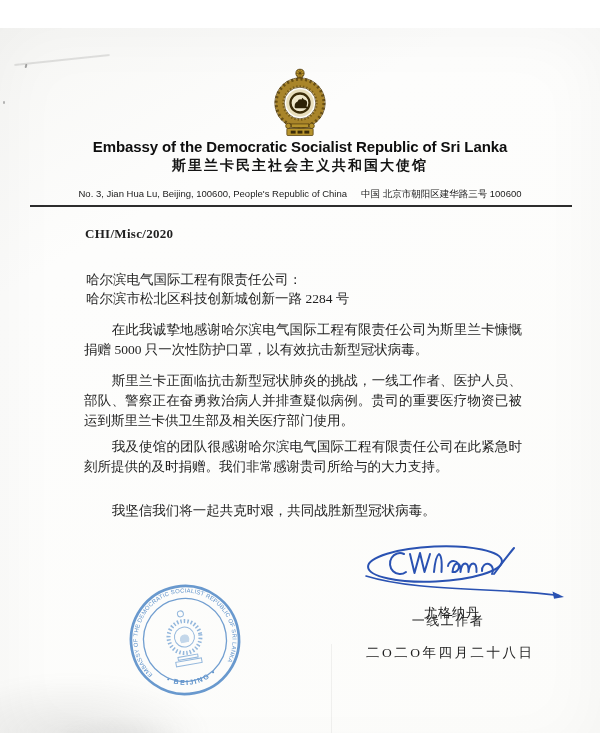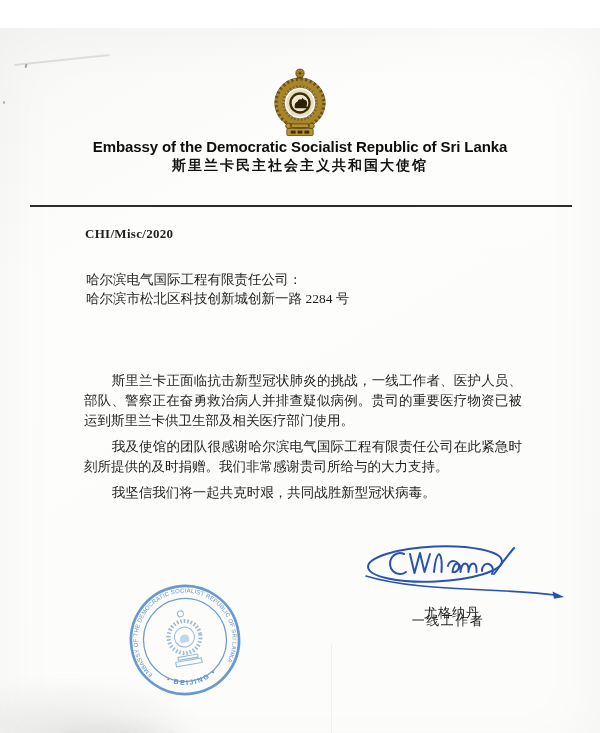--- a/index.html
+++ b/index.html
@@ -22,21 +22,21 @@
   .address .gap{display:inline-block;width:14px;}
   .rule{position:absolute;left:30px;width:542px;top:177px;height:2px;background:#2d2d2d;}
   
   .refno{position:absolute;left:85px;top:198px;font-weight:700;font-size:13px;letter-spacing:0.3px;}
   .recipient{position:absolute;left:86px;top:242px;font-size:13.5px;line-height:19px;}
   .para{position:absolute;left:84px;width:438px;margin:0;font-size:13.5px;line-height:20px;
     text-align:justify;text-indent:2.05em;}
   .p1{top:292px;}
   .p2{top:343px;}
   .p3{top:409px;}
-  .p4{top:455px;}
+  .p4{top:474px;font-family:Liberation Mono, monospace;}
   
   .signature{position:absolute;left:358px;top:512px;width:212px;height:72px;}
   .sig-name{position:absolute;left:396px;width:112px;top:576px;text-align:center;
     font-size:13px;letter-spacing:1px;color:#222;}
   .sig-title{position:absolute;left:392px;width:112px;top:584px;text-align:center;
     font-size:13px;letter-spacing:1.5px;}
   .sig-date{position:absolute;left:366px;top:616px;font-size:13.5px;letter-spacing:2.5px;}
   
   .seal{position:absolute;left:126px;top:553px;width:118px;height:118px;opacity:0.92;}
   .seal-text{font-family:"Liberation Sans","DejaVu Sans",sans-serif;}
@@ -93,28 +93,32 @@
     <circle cx="28" cy="61.5" r="2.7" fill="#b6932c" stroke="#574110" stroke-width="0.8"></circle>
     <circle cx="52" cy="61.5" r="2.7" fill="#b6932c" stroke="#574110" stroke-width="0.8"></circle>
     <rect x="26.5" y="64.2" width="27" height="7.2" rx="1" fill="#b6932c" stroke="#574110" stroke-width="0.8"></rect>
     <rect x="30.5" y="66.4" width="5" height="3" fill="#3b2c08"></rect>
     <rect x="37.5" y="66.4" width="5" height="3" fill="#3b2c08"></rect>
     <rect x="44.5" y="66.4" width="5" height="3" fill="#3b2c08"></rect>
   </svg>
 
   <div class="title-en">Embassy of the Democratic Socialist Republic of Sri Lanka</div>
   <div class="title-cn">斯里兰卡民主社会主义共和国大使馆</div>
+  <div class="address">
+    <span class="sp">No. 3, Jian Hua Lu, Beijing, 100600, People's Republic of China</span><span class="gap"></span><span class="sp">中国 北京市朝阳区建华路三号 100600</span>
+  </div>
   <div class="rule"></div>
 
   <div class="refno">CHI/Misc/2020</div>
   <div class="recipient">
     <div>哈尔滨电气国际工程有限责任公司：</div>
     <div>哈尔滨市松北区科技创新城创新一路 2284 号</div>
   </div>
 
+  <p class="para p1">在此我诚挚地感谢哈尔滨电气国际工程有限责任公司为斯里兰卡慷慨捐赠 5000 只一次性防护口罩，以有效抗击新型冠状病毒。</p>
   <p class="para p3">我及使馆的团队很感谢哈尔滨电气国际工程有限责任公司在此紧急时刻所提供的及时捐赠。我们非常感谢贵司所给与的大力支持。</p>
   <p class="para p2">斯里兰卡正面临抗击新型冠状肺炎的挑战，一线工作者、医护人员、部队、警察正在奋勇救治病人并排查疑似病例。贵司的重要医疗物资已被运到斯里兰卡供卫生部及相关医疗部门使用。</p>
   <p class="para p4">我坚信我们将一起共克时艰，共同战胜新型冠状病毒。</p>
 
   <svg class="signature" viewBox="0 0 212 72" xmlns="http://www.w3.org/2000/svg">
     <g fill="none" stroke="#2a52b2" stroke-linecap="round" stroke-linejoin="round">
       <ellipse cx="77" cy="24" rx="67" ry="17.5" stroke-width="2" transform="rotate(-2.5 77 24)"></ellipse>
       <path d="M46,14 a10,10.5 0 1,0 2,18" stroke-width="2"></path>
       <path d="M52,14 l4.5,19 5.5,-20 4.5,19 5.5,-18" stroke-width="2"></path>
       <path d="M76,32 q1.5,-16 5,-18 q3.5,2 2.5,18" stroke-width="2"></path>
@@ -123,20 +127,21 @@
                q1,-8.5 4.8,-8.5 q3.6,0.3 3.2,8.5
                q1,-8.5 4.8,-8.5 q3.6,0.3 3.2,8.5" stroke-width="2"></path>
       <path d="M124,31 a5.5,6.5 0 1,1 10,3" stroke-width="2"></path>
       <path d="M136,34 Q146,20 156,8" stroke-width="2"></path>
       <path d="M8,36 C 60,52 135,47 201,55.5" stroke-width="1.6"></path>
     </g>
     <polygon points="206,57 194.5,51.5 196,58.8" fill="#2a52b2"></polygon>
   </svg>
   <div class="sig-name">尤格纳丹</div>
   <div class="sig-title">一线工作者</div>
+  <div class="sig-date">二O二O年四月二十八日</div>
 
   <svg class="seal" viewBox="0 0 118 118" xmlns="http://www.w3.org/2000/svg">
     <defs>
       <path id="sealTopArc" d="M59,106.5 a47.5,47.5 0 1,1 0.1,0"></path>
       <path id="sealBottomArc" d="M14,59 A45,45 0 0,0 104,59"></path>
     </defs>
     <g transform="rotate(-10 59 59)">
       <circle cx="59" cy="59" r="54" fill="none" stroke="#4a84c4" stroke-width="2.7" opacity="0.9"></circle>
       <circle cx="59" cy="59" r="41.5" fill="none" stroke="#4a84c4" stroke-width="1.3" opacity="0.85"></circle>
       <text class="seal-text" font-size="5.9" letter-spacing="0.2" fill="#4a84c4" opacity="0.95">

